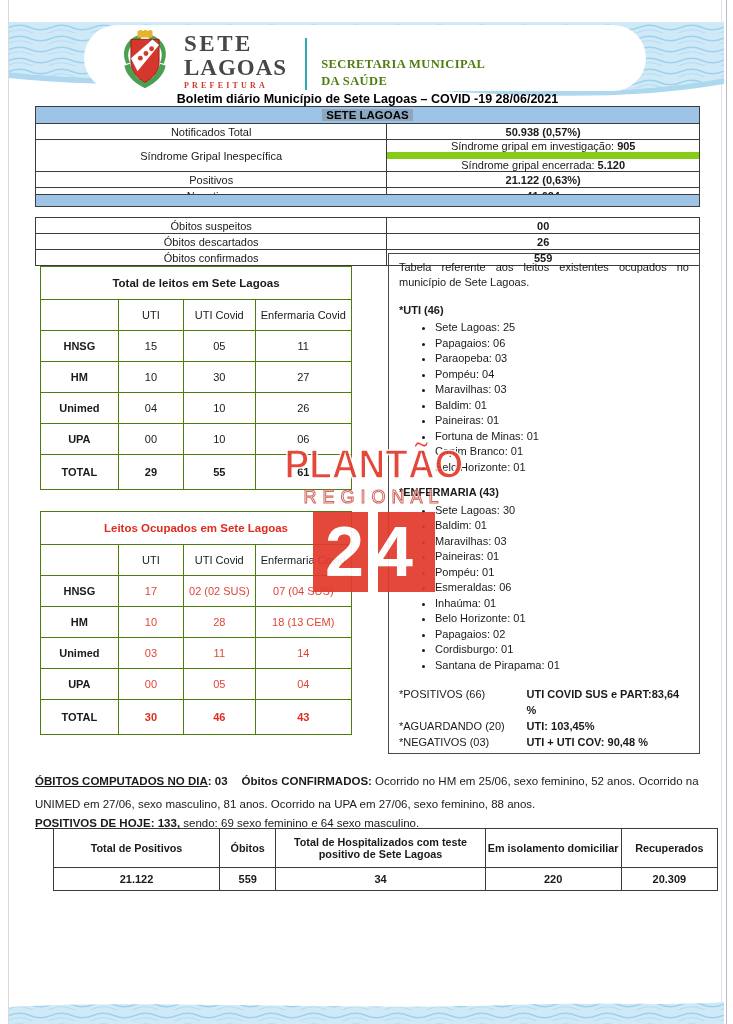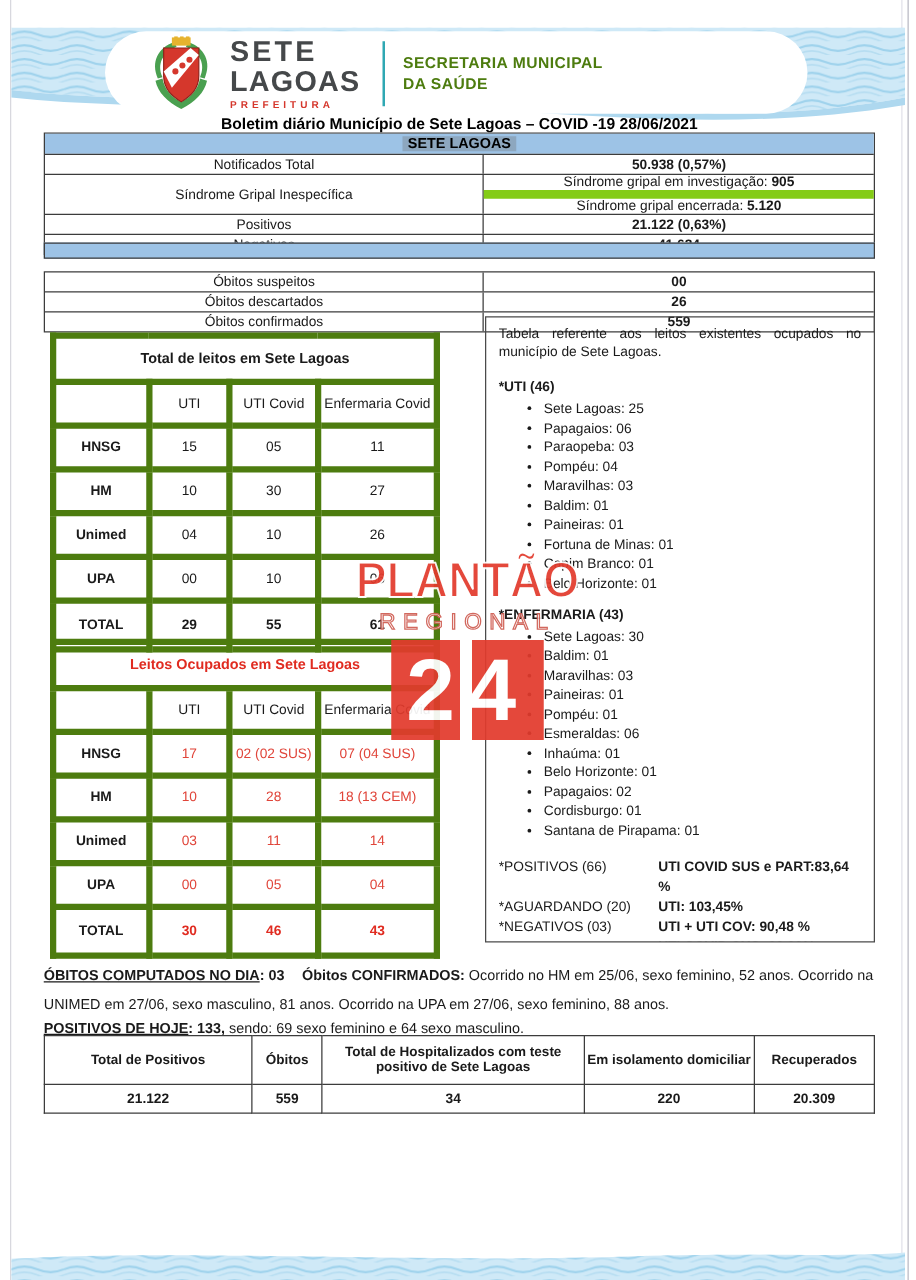--- a/index.html
+++ b/index.html
@@ -11,21 +11,21 @@
   
   .edge-l { position:absolute; left:8px; top:0; bottom:0; width:1px; background:#d8d8de; }
   .edge-r1{ position:absolute; right:6px; top:0; bottom:0; width:1px; background:#b9b9c4; }
   .edge-r2{ position:absolute; right:11px; top:0; bottom:0; width:1px; background:#e2e2ea; }
 
   
   .wave-top { position:absolute; left:9px; top:22px; width:715px; height:78px; }
   .wave-top svg, .wave-bottom svg { display:block; width:100%; height:100%; }
   .logo-blob { position:absolute; left:84px; top:25px; width:562px; height:66px;
                background:#ffffff; border-radius:33px; }
-  .logo-wrap { position:absolute; left:116px; top:28px; height:62px; display:flex; align-items:center; }
+  .logo-wrap { position:absolute; left:116px; top:28px; height:62px; display:flex; align-items:flex-end;font-family:Liberation Serif, serif; }
   .crest { width:58px; height:60px; margin-right:10px; }
   .logo-text { line-height:1; }
   .logo-city { font-size:23px; font-weight:800; letter-spacing:2.5px; color:#45484a; }
   .logo-city2{ font-size:23px; font-weight:800; letter-spacing:1px; color:#45484a; margin-top:1px;}
   .logo-sub  { font-size:8px; font-weight:700; letter-spacing:3.2px; color:#d5372c; margin-top:3px; }
   .logo-div  { width:2px; height:52px; background:#2fa8b3; margin:0 14px 0 18px; }
   .org-text  { font-size:12.5px; font-weight:700; color:#4d7c0f; letter-spacing:.4px; line-height:1.35; }
 
   
   .doc-title { position:absolute; left:35px; top:92px; width:665px; text-align:center;
@@ -47,21 +47,21 @@
   .sum-value.stack { flex-direction:column; align-items:stretch; padding:0; font-weight:400; }
   .sum-value.stack > div { height:15px; display:flex; align-items:center; justify-content:center; }
   .sum-value.stack > div + div { border-top:7px solid #84cc16; }
   .h15 { height:15px; } .h31 { height:31px; }
   .num-b { font-weight:700; margin-left:3px; }
   .sep-band { position:absolute; left:35px; top:194px; width:665px; height:13px;
               background:#9dc3e6; border:1px solid #3c3c3c; box-sizing:border-box; }
 
   
   table.beds { position:absolute; left:40px; width:312px; border-collapse:collapse; table-layout:fixed; }
-  table.beds td { border:5px solid #4d7c0f; text-align:center; font-size:11px; padding:0; }
+  table.beds td { border:1px solid #4d7c0f; text-align:center; font-size:11px; padding:0; }
   .beds-total    { top:266px; }
   .beds-occupied { top:511px; }
   tr.t-title td { height:32px; font-weight:700; font-size:11.5px; }
   tr.t-head  td { height:30px; }
   tr.t-data  td { height:30px; }
   tr.t-total td { height:34px; font-weight:700; }
   td.rowlab { font-weight:700; }
   .beds-occupied tr.t-title td { color:#e02b20; }
   .beds-occupied td.redv { color:#e0453a; }
   .beds-occupied tr.t-total td.redv { color:#e02b20; }
@@ -79,21 +79,21 @@
 
   
   .para { position:absolute; left:35px; width:670px; font-size:11.5px; line-height:23px; }
   .p-deaths { top:758px; }
   .p-positives { top:800px; }
   .ub { font-weight:700; text-decoration:underline; }
   .b  { font-weight:700; }
   .gap-b { margin-right:14px; }
 
   
-  table.totals { position:absolute; left:35px; top:828px; width:665px; border-collapse:collapse; table-layout:fixed;border-radius:10px; }
+  table.totals { position:absolute; left:53px; top:828px; width:665px; border-collapse:collapse; table-layout:fixed;border-radius:10px; }
   table.totals td { border:1px solid #3c3c3c; text-align:center; font-weight:700; padding:1px 2px; }
   table.totals tr.th td { height:36px; font-size:10.8px; }
   table.totals tr.tv td { height:20px; font-size:11px; }
 
   
   .watermark { position:absolute; left:282px; top:445px; width:184px; text-align:center;
                z-index:6; opacity:.93; pointer-events:none; }
   .wm-plantao { font-size:37px; font-weight:800; color:#e23b2d; letter-spacing:0;
                 -webkit-text-stroke:1.4px #ffffff; transform:scaleY(1.08); line-height:40px; }
   .wm-regional{ font-size:18px; font-weight:400; color:rgba(255,255,255,.93);

